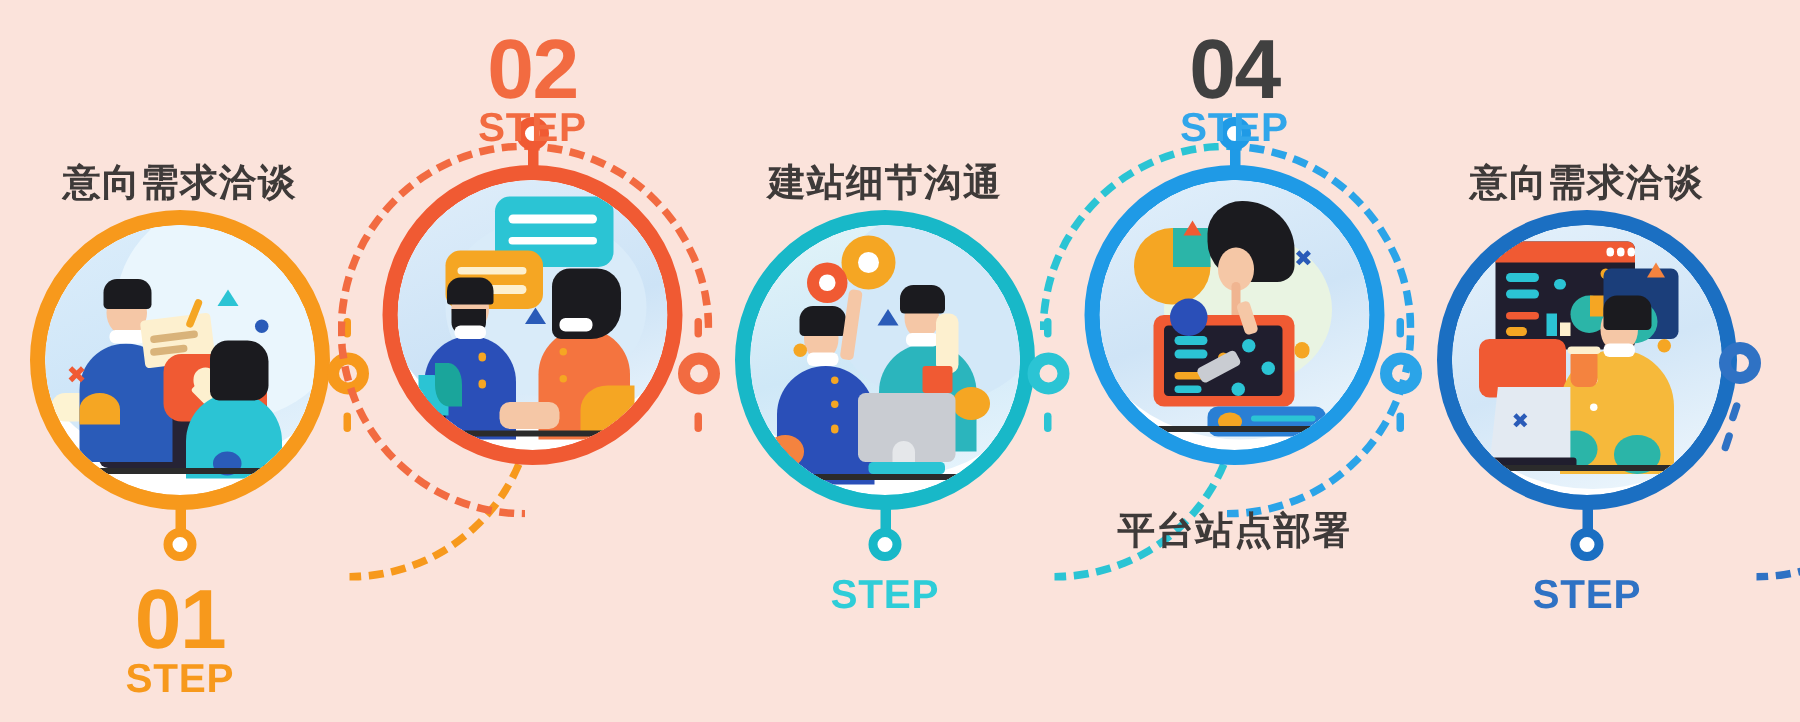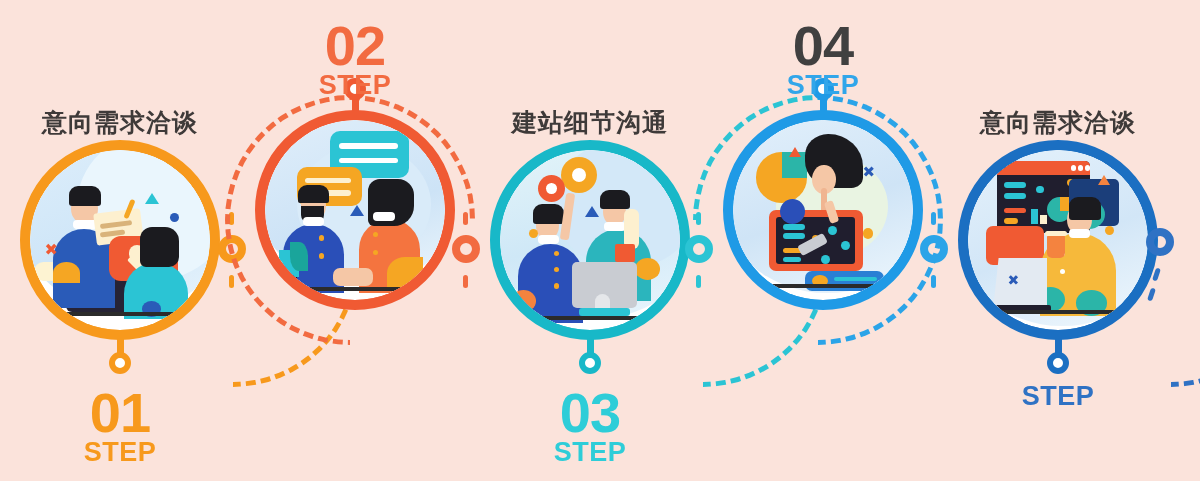--- a/index.html
+++ b/index.html
@@ -262,21 +262,20 @@
           </div>
         </div>
       </div>
     </div>
 
     <div class="stem" style="left:120px;top:338px;height:26px;background:#18b8c8;"></div>
     <div class="knob" style="left:120px;top:352px;border:6px solid #18b8c8;"></div>
 
     <div class="cn-label" style="left:-20px;top:110px;color:#3e3a39;">建站细节沟通</div>
     <div class="num-block" style="left:-20px;top:385px;">
-      <span class="num" style="color:#2ecdd8;">03</span>
       <span class="word" style="color:#2ecdd8;">STEP</span>
     </div>
   </div>
 
   <div class="donut" style="left:685px;top:235px;border-color:#2bc4d4;"></div>
   <div class="tick" style="left:696px;top:212px;background:#2bc4d4;"></div>
   <div class="tick" style="left:696px;top:275px;background:#2bc4d4;"></div>
 
   <div class="step" id="s4" style="left:703px;">
 
@@ -327,20 +326,21 @@
               <div class="desk" style="left:6%;top:91%;width:86%;"></div>
             </div>
           </div>
         </div>
       </div>
     </div>
 
     <div class="stem" style="left:120px;top:88px;height:26px;background:#1f9ae6;"></div>
     <div class="knob" style="left:120px;top:78px;border:6px solid #1f9ae6;"></div>
 
+    <div class="cn-label" style="left:-20px;top:342px;color:#3e3a39;">平台站点部署</div>
     <div class="num-block" style="left:-20px;top:18px;">
       <span class="num" style="color:#404040;">04</span>
       <span class="word" style="color:#31a6ea;">STEP</span>
     </div>
   </div>
 
   <div class="donut" style="left:920px;top:235px;border-color:#2ba4e8;"></div>
   <div class="tick" style="left:931px;top:212px;background:#2ba4e8;"></div>
   <div class="tick" style="left:931px;top:275px;background:#2ba4e8;"></div>
 

